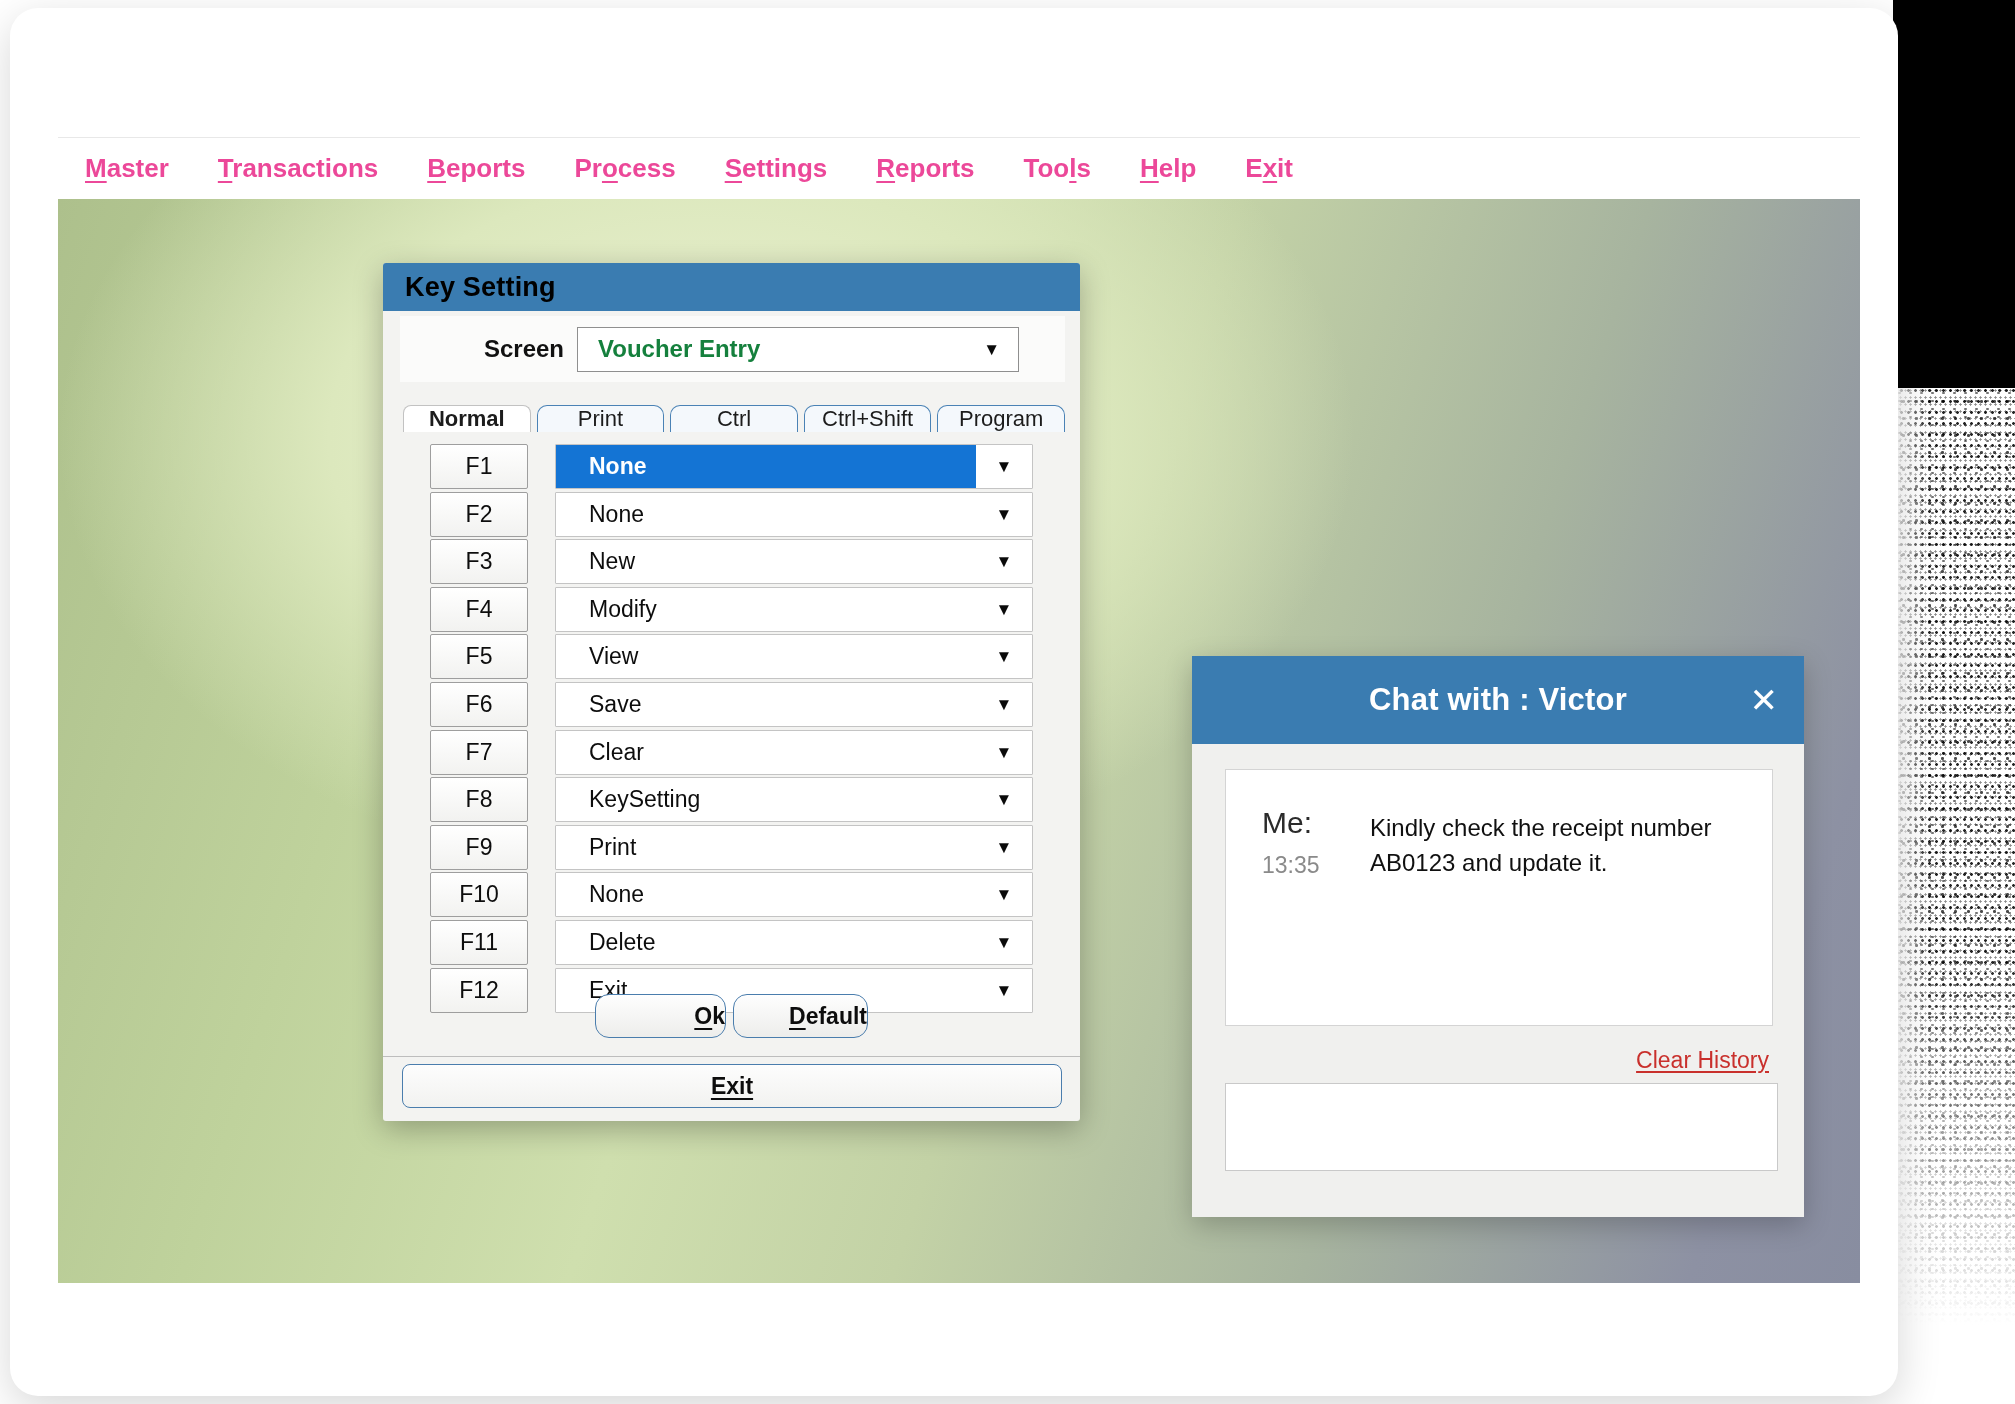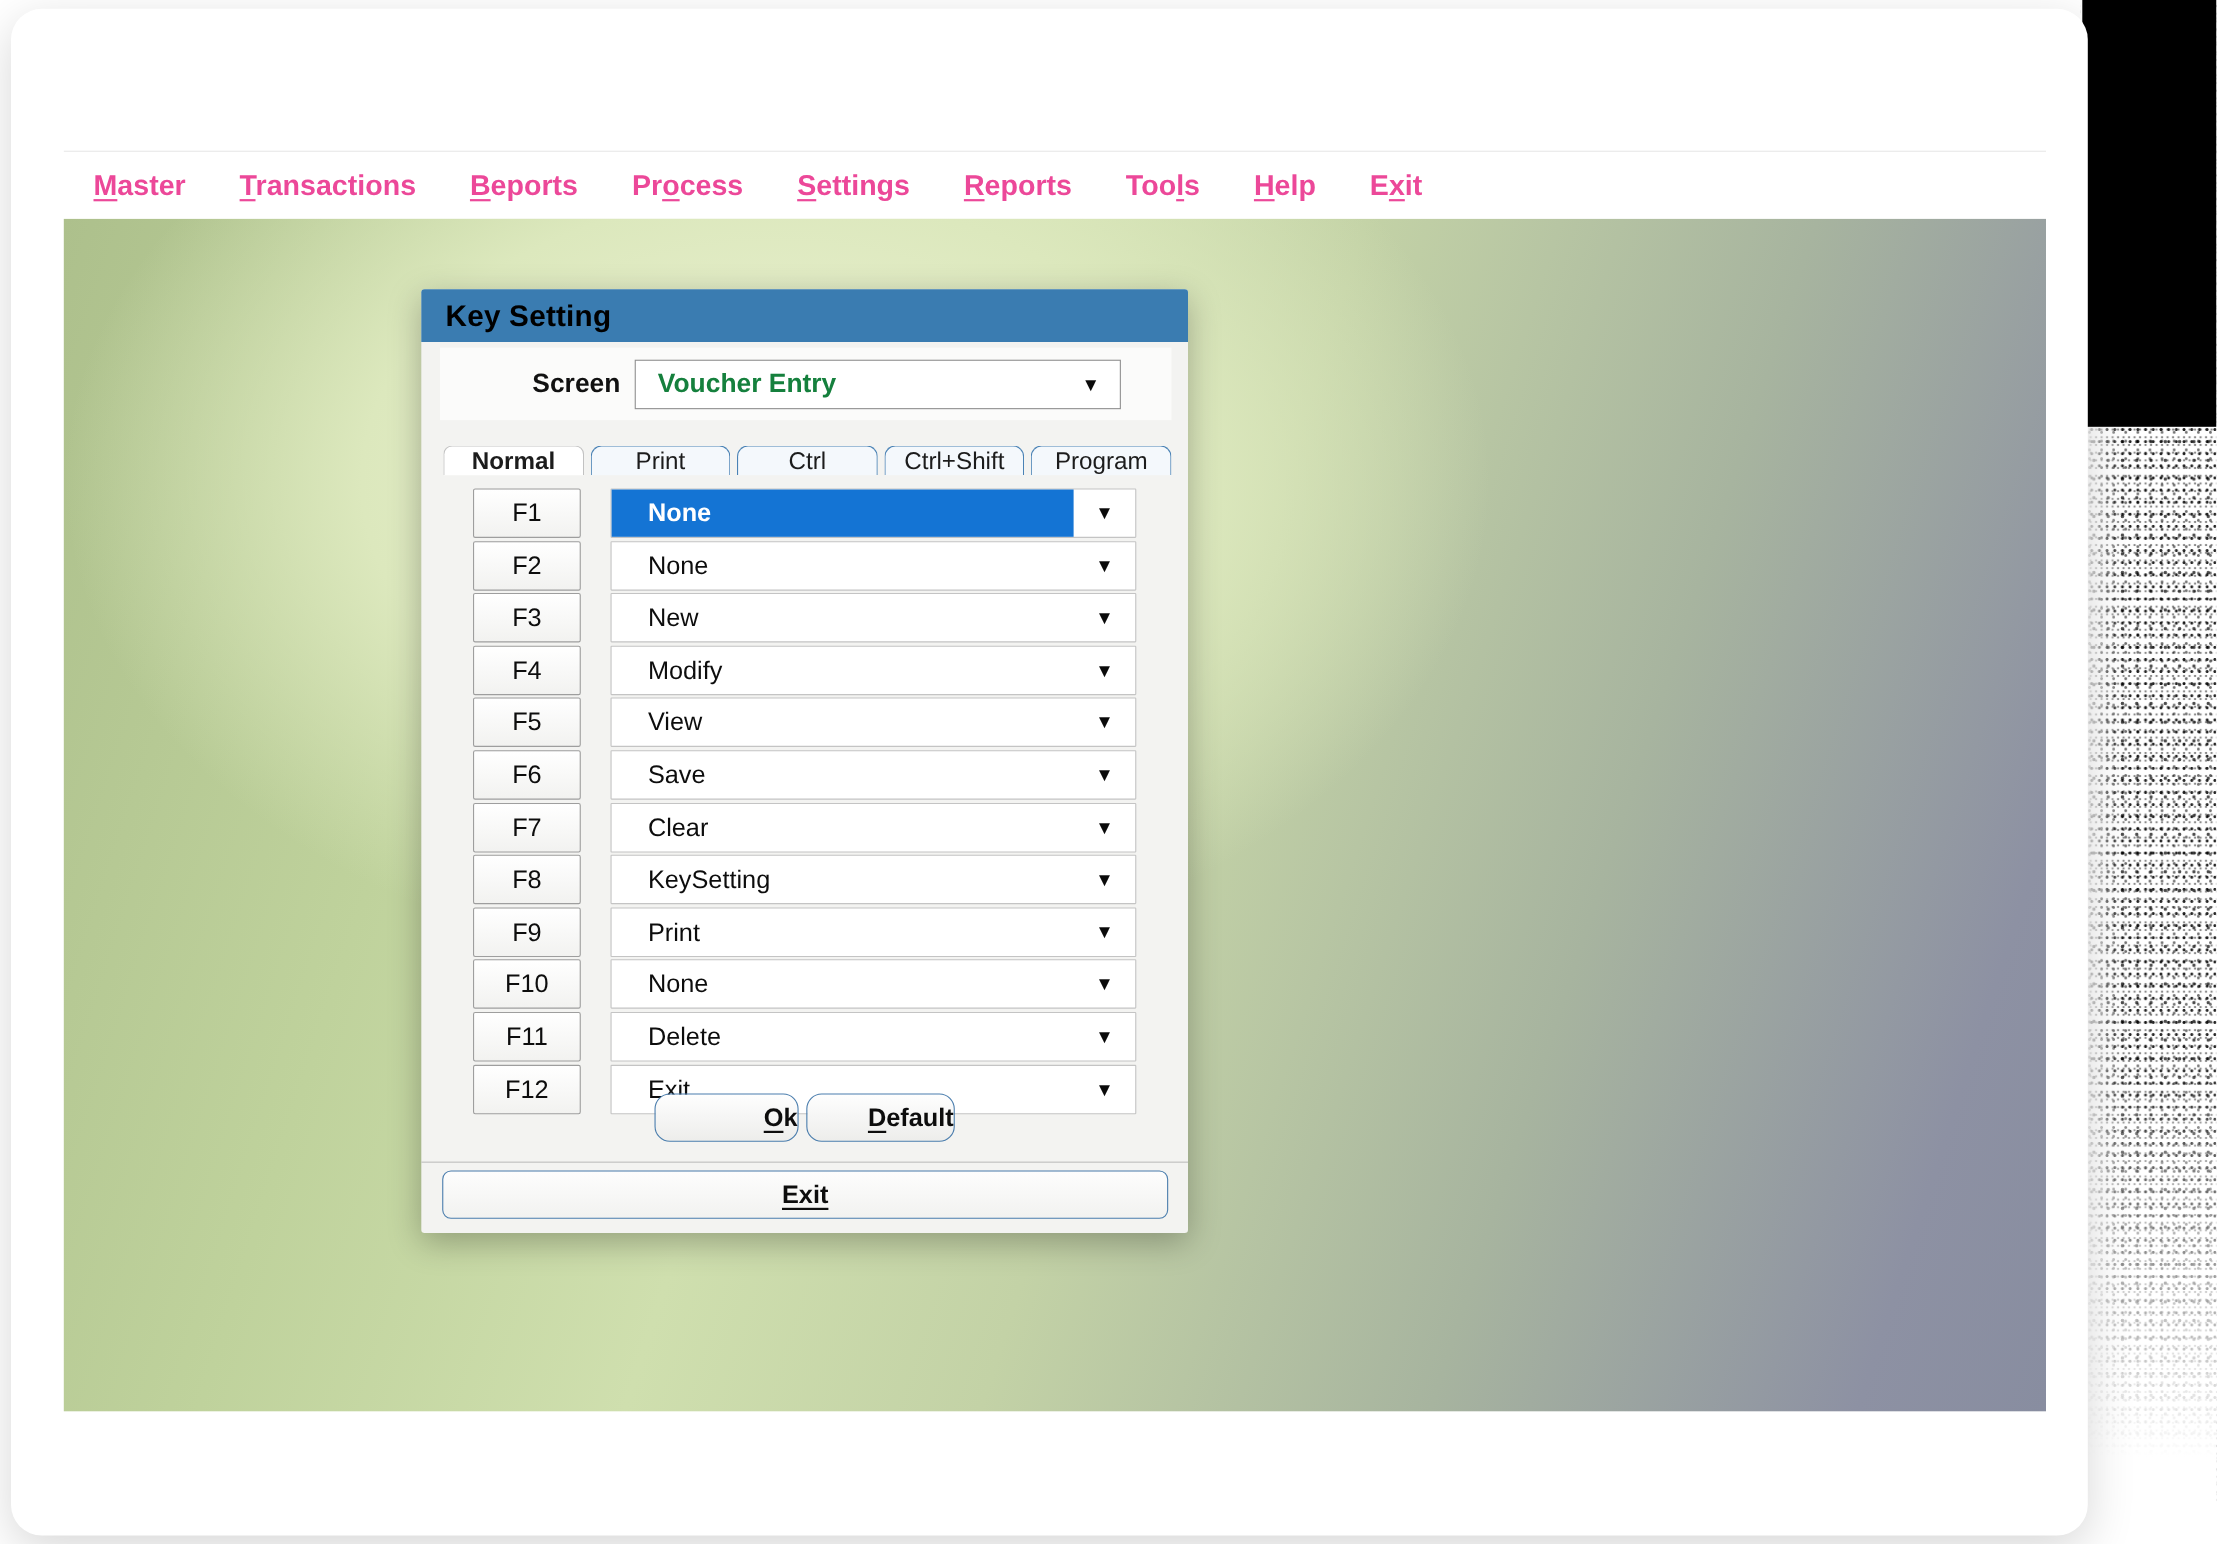--- a/index.html
+++ b/index.html
@@ -238,16 +238,31 @@
               <span><span></span><span class="mn">D</span><span>efault</span></span>
             </div>
         </div>
 
         <div class="dlg-sep"></div>
         <div class="btn-exit">
             <span>Exit</span>
           </div>
       </div>
 
+      <div class="chat">
+        <div class="chat-header">
+          <div class="chat-title">Chat with : Victor</div>
+          <div class="chat-close">✕</div>
+        </div>
+        <div class="msg-box">
+          <div class="msg-meta">
+            <div class="msg-sender">Me:</div>
+            <div class="msg-time">13:35</div>
+          </div>
+          <div class="msg-text">Kindly check the receipt number AB0123 and update it.</div>
+        </div>
+        <div class="clear-history">Clear History</div>
+        <textarea class="chat-input" style=""></textarea>
+      </div>
 
     </div>
   </div>
 </div>
 
 </body></html>

